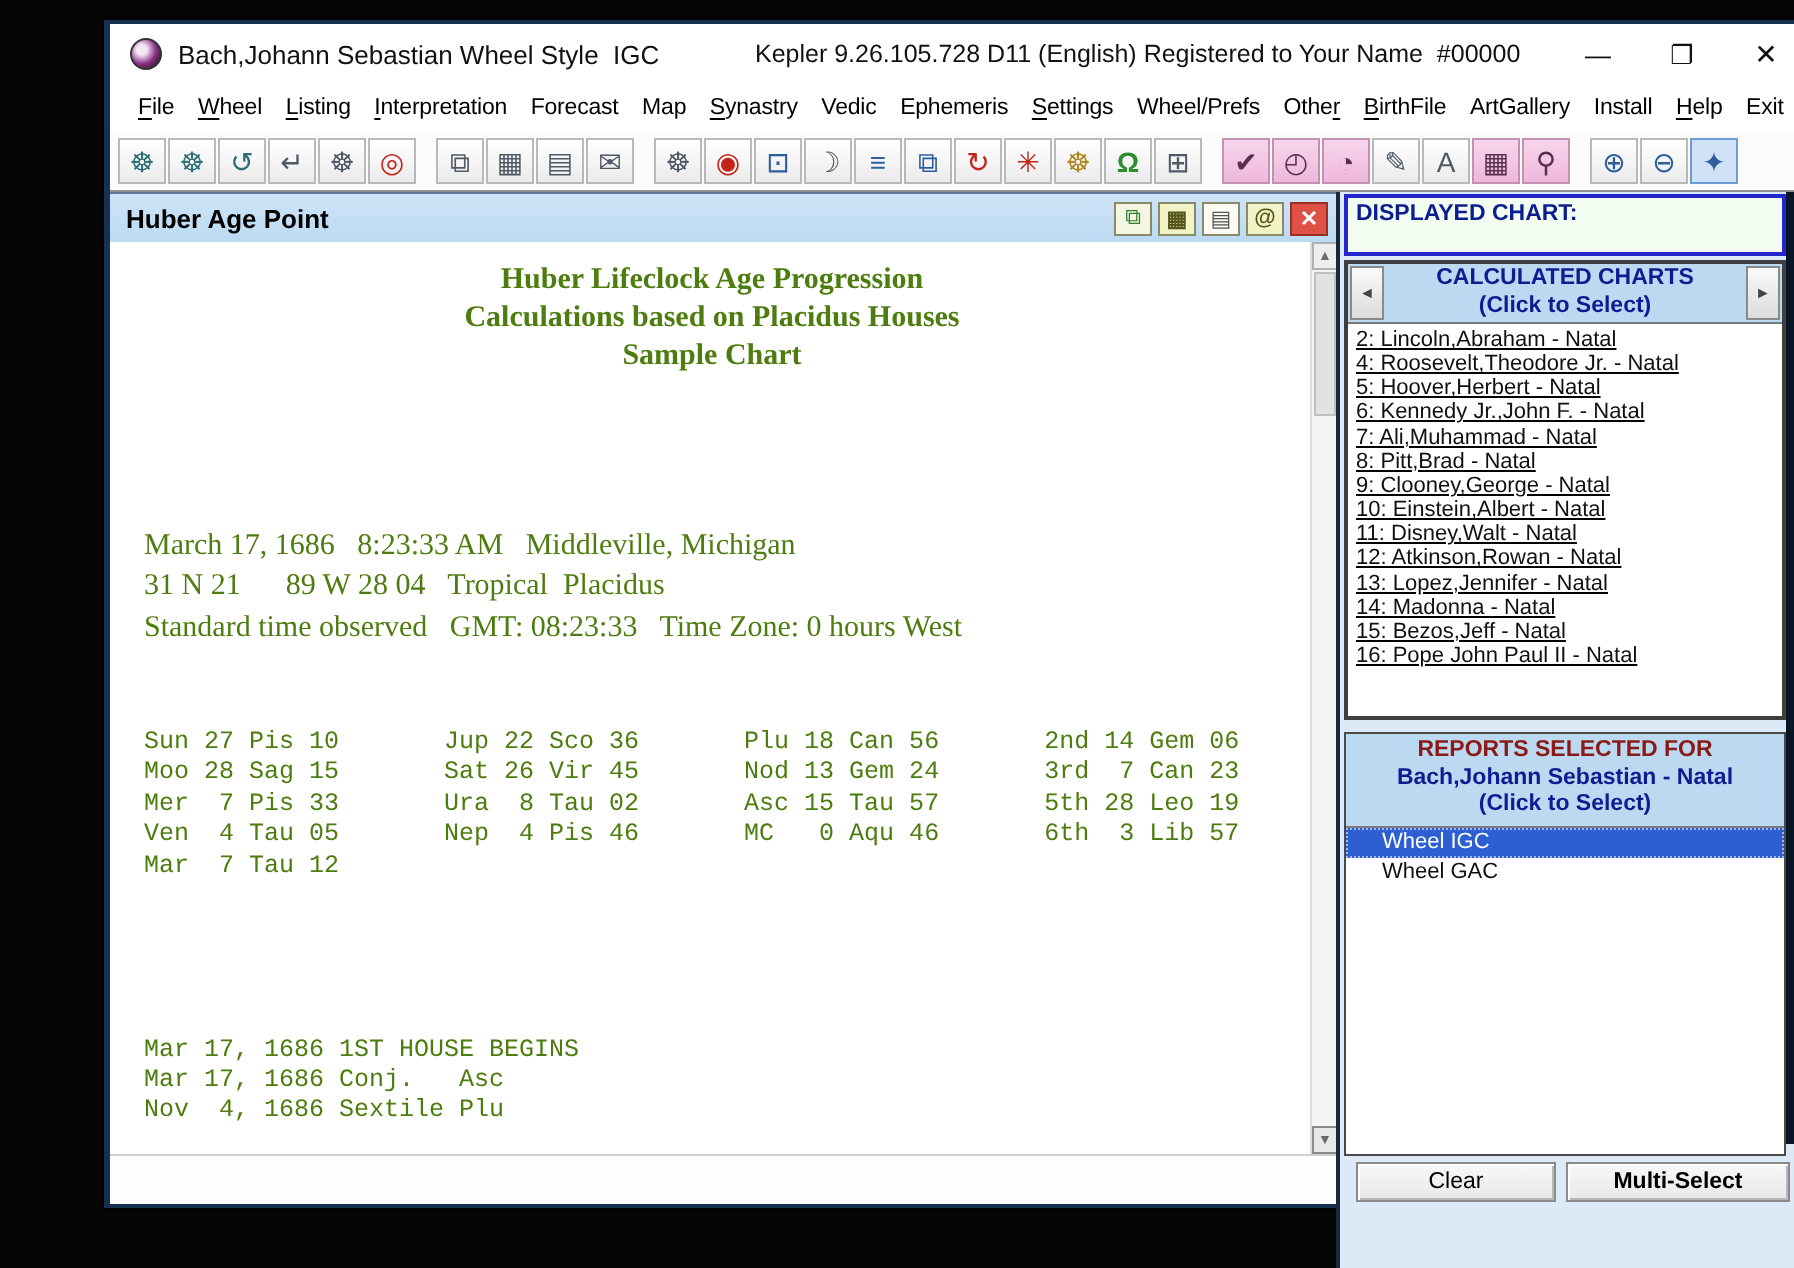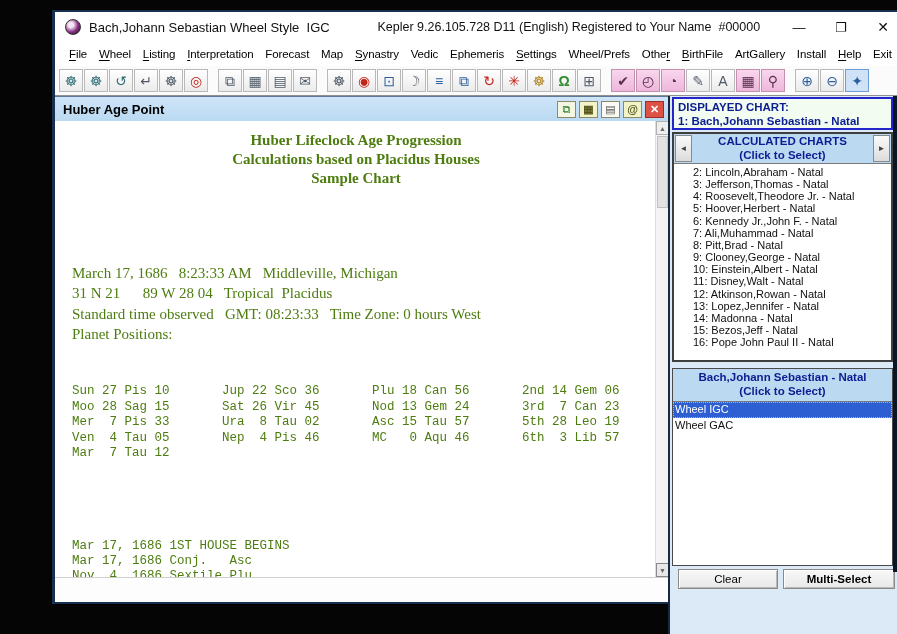--- a/index.html
+++ b/index.html
@@ -66,36 +66,36 @@
   .sarrow{position:absolute;left:0;width:13px;height:14px;display:flex;align-items:center;justify-content:center;
           font-size:7px;color:#6a6a6a;background:#eeeeee;border:1px solid #b0b0b0;}
   .sarrow.up{top:0;}
   .sarrow.down{bottom:0;background:#e8e8e8;border-color:#8a8a8a;}
   .sthumb{position:absolute;left:1px;top:15px;width:11px;height:72px;background:#e2e2e2;border:1px solid #c0c0c0;}
   .panel-bottomstrip{height:25px;background:#fdfdfd;border-top:1px solid #cfcfcf;}
   
   .sidebar{width:238px;background:#dce9f6;padding:1px 2px 0 2px;position:relative;}
   .rightstripe{position:absolute;right:2px;top:0;width:13px;height:476px;background:#0a1626;}
   .boxcol{position:relative;width:221px;}
-  .displayed-box{border:2px solid #2525cc;background:#f3fcf1;padding:1px 4px 0 4px;margin-bottom:2px;}
+  .displayed-box{border:2px solid #2525cc;background:#f3fcf1;padding:1px 4px 12px 4px;margin-bottom:2px;}
   .displayed-box div{font-size:11.5px;font-weight:bold;color:#0b1d91;line-height:14px;white-space:nowrap;overflow:hidden;}
   .calc-panel{border:2px solid #3f3f3f;background:#fff;}
   .calc-header{background:#bcd9f2;display:flex;align-items:stretch;border-bottom:1px solid #7a7a7a;}
   .scrollbtn{width:17px;margin:1px;display:flex;align-items:center;justify-content:center;font-size:8px;color:#444;
              background:linear-gradient(#fafafa,#dcdcdc);border:1px solid #8a8a8a;}
   .calc-header-mid{flex:1;text-align:center;padding:1px 0;}
   .calc-header-mid div{font-size:11.5px;font-weight:bold;color:#0b1d91;line-height:13.5px;}
-  .calc-list{height:196px;background:#fff;padding:2px 0 0 19px;overflow:hidden;}
+  .calc-list{height:196px;background:#fff;padding:2px 0 0 4px;overflow:hidden;text-decoration:underline;}
   .citem{font-size:11px;line-height:12.15px;color:#101010;white-space:nowrap;overflow:hidden;}
   .reports-panel{margin-top:6px;border:1px solid #4a4a4a;background:#fff;}
   .reports-header{background:#bcd9f2;text-align:center;padding:2px 0 3px 0;border-bottom:1px solid #7a7a7a;}
   .reports-header .rh1{font-size:11.5px;font-weight:bold;color:#8b1a14;line-height:13.5px;}
   .reports-header .rh2,.reports-header .rh3{font-size:11.5px;font-weight:bold;color:#0b1d91;line-height:13.5px;}
   .reports-list{height:163px;background:#fff;overflow:hidden;}
-  .rrow{font-size:11px;line-height:15.5px;height:15.5px;padding-left:2px;color:#101010;white-space:nowrap;}
+  .rrow{font-size:11px;line-height:15.5px;height:15.5px;padding-left:18px;color:#101010;white-space:nowrap;}
   .rrow.selected{background:#2d5fd2;color:#ffffff;outline:1px dotted #9db9ef;outline-offset:-1px;}
   .sidebar-buttons{margin-top:3px;display:flex;gap:5px;padding:0 2px 0 6px;}
   .sbtn{height:20px;font-family:"Liberation Sans",sans-serif;font-size:11.5px;color:#000;
         background:linear-gradient(#f8f8f8,#e8e8e8);border:1px solid #8a8a8a;
         box-shadow:inset 1px 1px 0 #ffffff, inset -1px -1px 0 #b8b8b8;}
   .sbtn.clear{width:100px;}
   .sbtn.multi{width:112px;font-weight:bold;}
 </style>
 </head>
 <body>
@@ -185,21 +185,21 @@
         <div class="panel-body">
           <div class="report">
             <div class="rheading">
 
             <div>Huber Lifeclock Age Progression</div>
                 <div>Calculations based on Placidus Houses</div>
                 <div>Sample Chart</div>
               </div>
             <div class="rinfo">
               
-            <div>March 17, 1686   8:23:33 AM   Middleville, Michigan</div><div>31 N 21      89 W 28 04   Tropical  Placidus</div><div>Standard time observed   GMT: 08:23:33   Time Zone: 0 hours West</div><div>Planet Positions:</div></div>
+            <div>March 17, 1686   8:23:33 AM   Middleville, Michigan</div><div>31 N 21      89 W 28 04   Tropical  Placidus</div><div>Standard time observed   GMT: 08:23:33   Time Zone: 0 hours West</div></div>
             <div class="rpositions">
               
             <div>Sun 27 Pis 10       Jup 22 Sco 36       Plu 18 Can 56       2nd 14 Gem 06</div><div>Moo 28 Sag 15       Sat 26 Vir 45       Nod 13 Gem 24       3rd  7 Can 23</div><div>Mer  7 Pis 33       Ura  8 Tau 02       Asc 15 Tau 57       5th 28 Leo 19</div><div>Ven  4 Tau 05       Nep  4 Pis 46       MC   0 Aqu 46       6th  3 Lib 57</div><div>Mar  7 Tau 12</div></div>
             <div class="revents">
               
             <div>Mar 17, 1686 1ST HOUSE BEGINS</div><div>Mar 17, 1686 Conj.   Asc</div><div>Nov  4, 1686 Sextile Plu</div></div>
           </div>
           <div class="vscroll">
             <span class="sarrow up">▲</span>
             <span class="sthumb"></span>
@@ -209,54 +209,53 @@
 
         <div class="panel-bottomstrip"></div>
       </div>
 
       <div class="sidebar">
         <div class="rightstripe"></div>
         <div class="boxcol">
 
           <div class="displayed-box">
             <div>DISPLAYED CHART:</div>
-            <div>1: Bach,Johann Sebastian - Natal</div>
           </div>
 
           <div class="calc-panel">
             <div class="calc-header">
               <span class="scrollbtn">◄</span>
               <span class="calc-header-mid">
                 <div>CALCULATED CHARTS</div>
                 <div>(Click to Select)</div>
               </span>
               <span class="scrollbtn">►</span>
             </div>
             <div class="calc-list">
 
             <div class="citem">2: Lincoln,Abraham - Natal</div>
-                <div class="citem">3: Jefferson,Thomas - Natal</div>
                 <div class="citem">4: Roosevelt,Theodore Jr. - Natal</div>
                 <div class="citem">5: Hoover,Herbert - Natal</div>
                 <div class="citem">6: Kennedy Jr.,John F. - Natal</div>
                 <div class="citem">7: Ali,Muhammad - Natal</div>
                 <div class="citem">8: Pitt,Brad - Natal</div>
                 <div class="citem">9: Clooney,George - Natal</div>
                 <div class="citem">10: Einstein,Albert - Natal</div>
                 <div class="citem">11: Disney,Walt - Natal</div>
                 <div class="citem">12: Atkinson,Rowan - Natal</div>
                 <div class="citem">13: Lopez,Jennifer - Natal</div>
                 <div class="citem">14: Madonna - Natal</div>
                 <div class="citem">15: Bezos,Jeff - Natal</div>
                 <div class="citem">16: Pope John Paul II - Natal</div>
               </div>
           </div>
 
           <div class="reports-panel">
             <div class="reports-header">
+              <div class="rh1">REPORTS SELECTED FOR</div>
               <div class="rh2">Bach,Johann Sebastian - Natal</div>
               <div class="rh3">(Click to Select)</div>
             </div>
             <div class="reports-list">
 
             <div class="rrow selected">Wheel IGC</div>
                 <div class="rrow">Wheel GAC</div>
               </div>
           </div>
 

